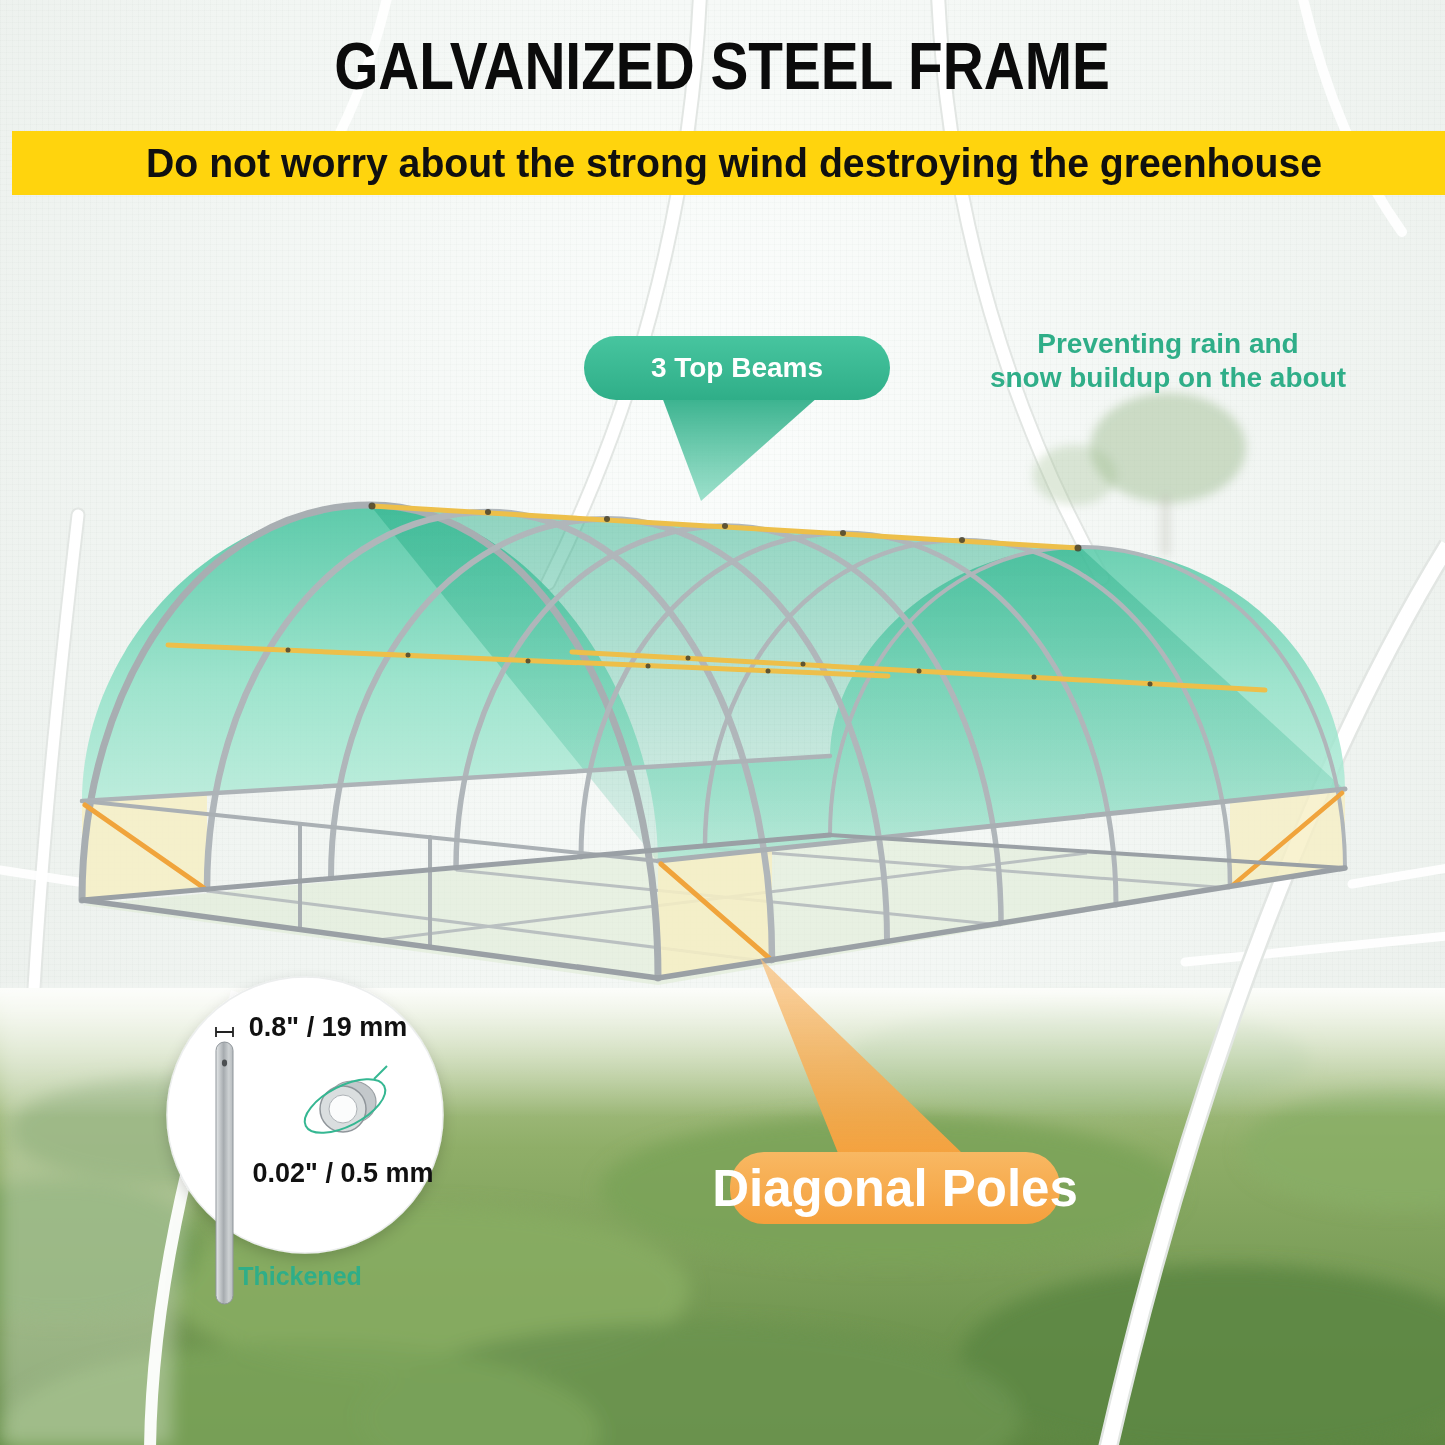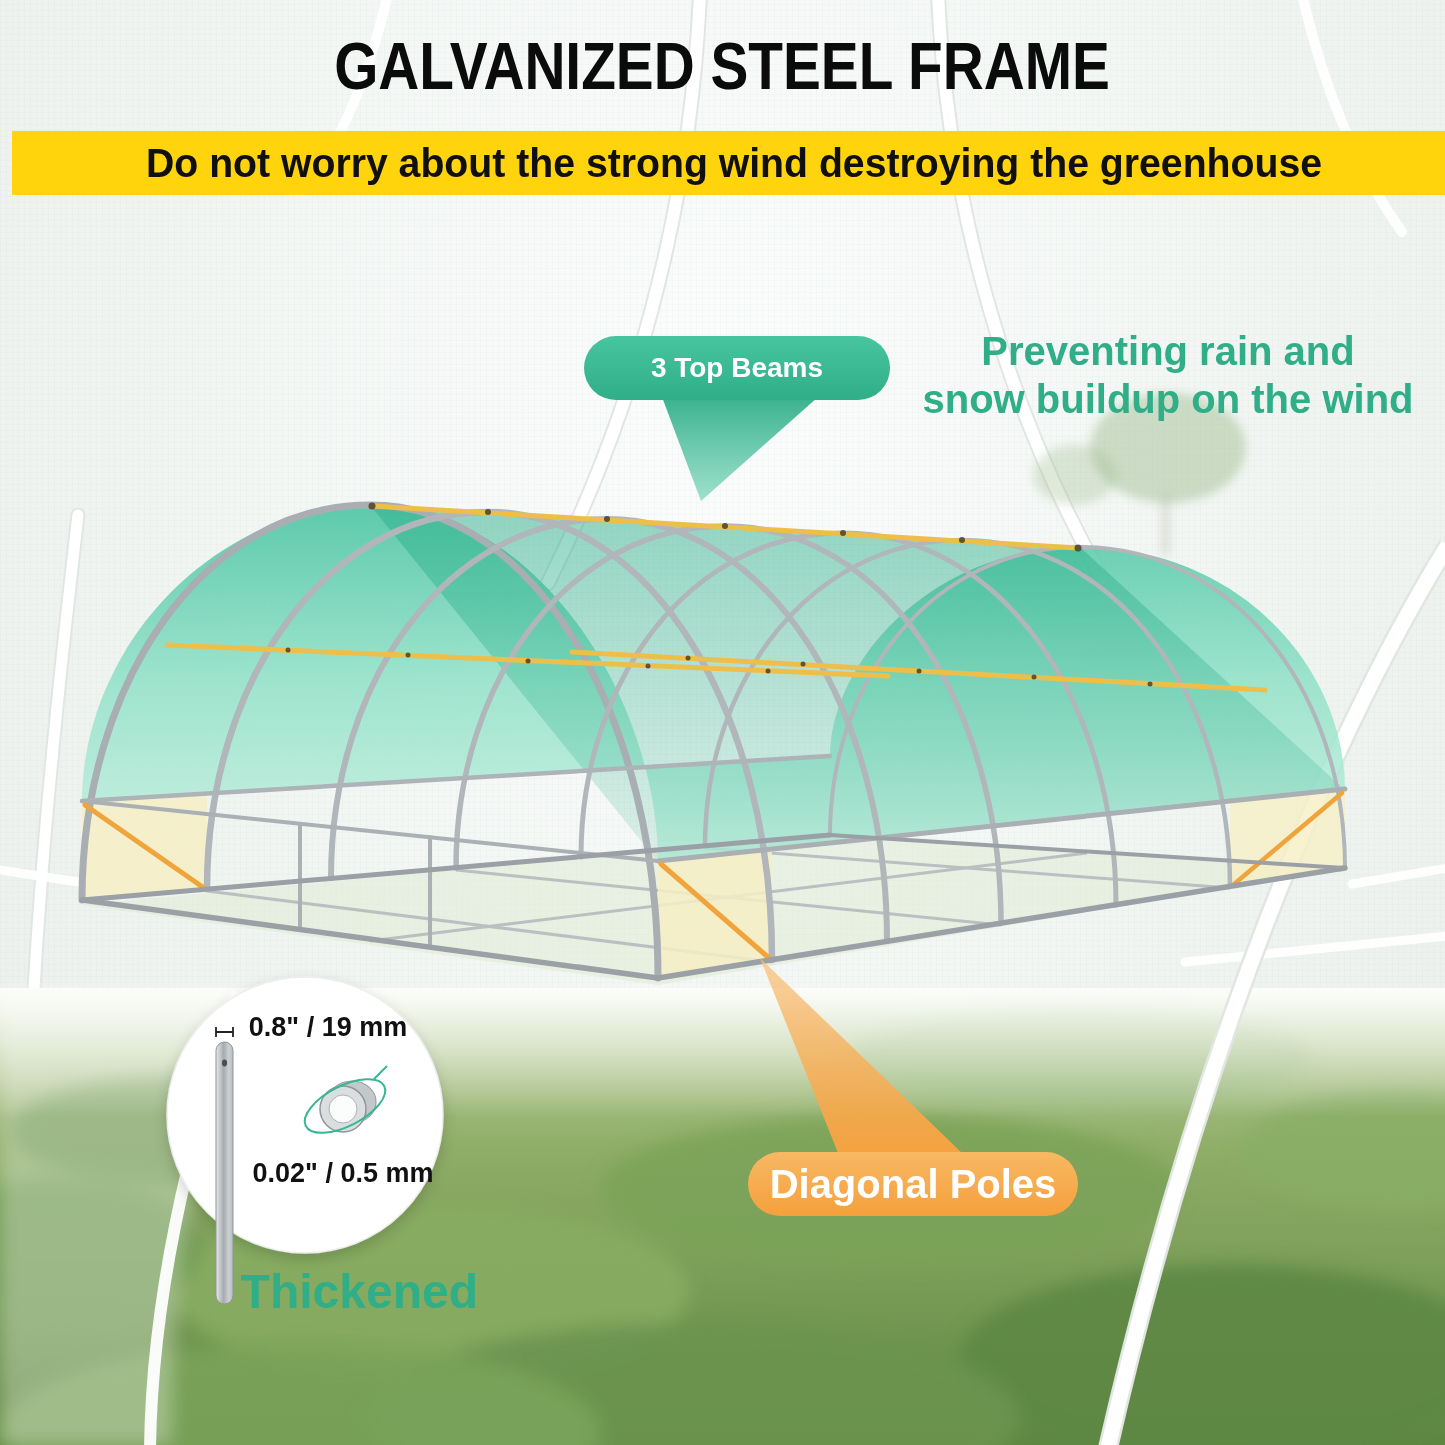--- a/index.html
+++ b/index.html
@@ -25,25 +25,25 @@
     top:131px;left:12px;width:100%;height:64px;background:#ffd40d;
     display:flex;align-items:center;justify-content:center;
   }
   .banner span{font-size:40px;font-weight:800;color:#101010;white-space:nowrap;transform:scaleX(.98);}
   .pill{
     display:flex;align-items:center;justify-content:center;color:#ffffff;
     font-weight:700;border-radius:34px;white-space:nowrap;
   }
   .pill-green{left:584px;top:336px;width:306px;height:64px;font-size:28px;
     background:linear-gradient(180deg,#47c59f,#2fae88);}
-  .pill-orange{left:748px;top:1152px;width:330px;height:64px;font-size:40px;
+  .pill-orange{left:730px;top:1152px;width:330px;height:72px;font-size:51px;
     background:linear-gradient(180deg,#f8b863,#f5a03c);}
   .note{text-align:center;color:#2fae88;font-weight:800;line-height:1.2;}
-  .rain-note{left:918px;top:327px;width:500px;font-size:40px;}
-  .pole-note{left:98px;top:1260px;width:380px;font-size:48px;line-height:1.32;text-align:right;}
+  .rain-note{left:918px;top:327px;width:500px;font-size:28px;}
+  .pole-note{left:110px;top:1260px;width:380px;font-size:25px;line-height:1.32;}
   .dim{color:#111;font-weight:700;font-size:27px;text-align:center;white-space:nowrap;}
   .dim1{left:233px;top:1012px;width:190px;}
   .dim2{left:248px;top:1158px;width:190px;}
 </style>
 </head>
 <body>
 
 <svg class="scene" viewBox="0 0 1445 1445" aria-hidden="true">
   <defs>
     <linearGradient id="gCanopy" x1="0" y1="0" x2="0" y2="1">
@@ -231,21 +231,21 @@
 </div>
 
 <div class="overlay banner">
   <span>Do not worry about the strong wind destroying the greenhouse</span>
 </div>
 
 <div class="overlay pill pill-green">3 Top Beams</div>
 
 <div class="overlay note rain-note">
   <div>Preventing rain and</div>
-  <div>snow buildup on the wind</div>
+  <div>snow buildup on the about</div>
 </div>
 
 <div class="overlay pill pill-orange">Diagonal Poles</div>
 
 <div class="overlay note pole-note">
   <div>Thickened</div>
 </div>
 
 <div class="overlay dim dim1">0.8" / 19 mm</div>
 <div class="overlay dim dim2">0.02" / 0.5 mm</div>

